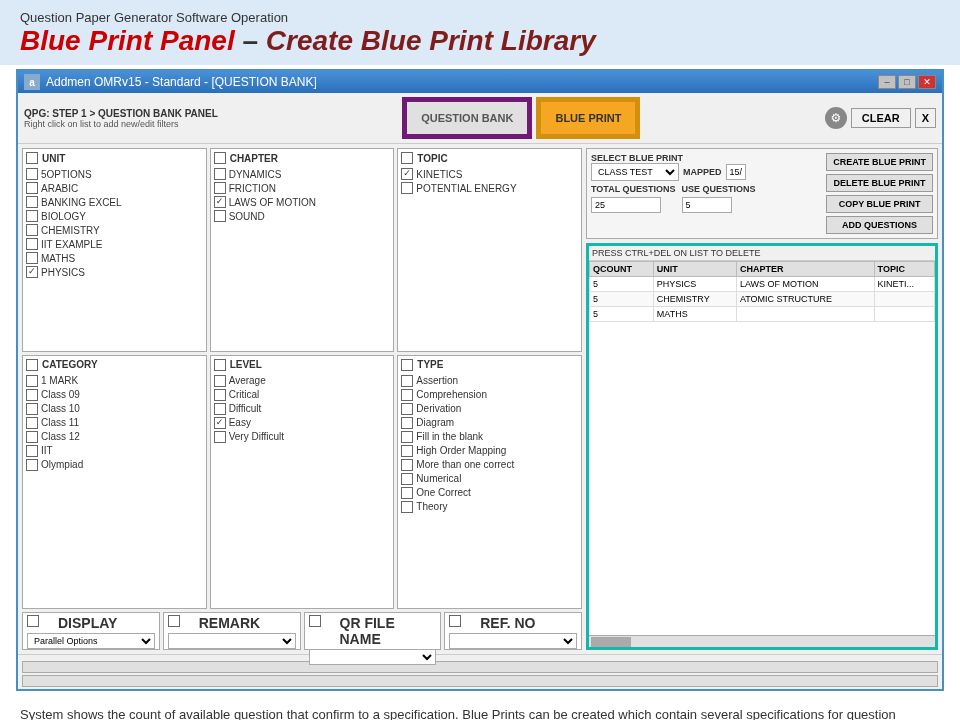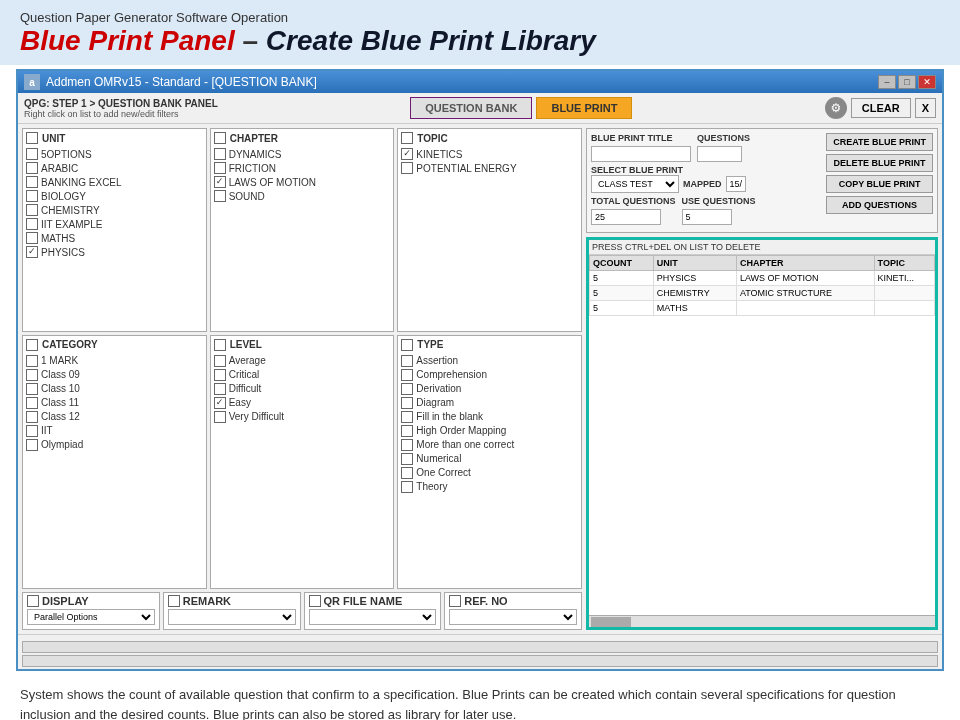--- a/index.html
+++ b/index.html
@@ -96,24 +96,24 @@
       display: flex;
       align-items: center;
       justify-content: space-between;
       border-bottom: 1px solid #ccc;
     }
     .toolbar-left { display: flex; flex-direction: column; }
     .breadcrumb-text { font-size: 10px; font-weight: bold; color: #333; }
     .breadcrumb-sub { font-size: 9px; color: #555; }
     .toolbar-tabs { display: flex; gap: 4px; }
     .tab-btn {
-      padding: 4px 14px;
+      padding: 10px 14px;
       font-size: 11px;
       font-weight: bold;
-      border: 1px solid #701a75;
+      border: 5px solid #701a75;
       cursor: pointer;
       background: #e0e0e0;
       color: #555;
     }
     .tab-btn.active {
       background: #f5a623;
       color: #333;
       border-color: #d4900d;
     }
     .toolbar-right { display: flex; align-items: center; gap: 4px; }
@@ -220,26 +220,26 @@
       gap: 3px;
       height: 38px;
     }
     .select-box {
       border: 1px solid #aaa;
       background: white;
       padding: 2px 4px;
       flex: 1;
     }
     .select-header {
-      font-size: 11px;
-      font-weight: bold;
-      color: #333;
-      display: flex;
-      align-items: flex-end;
-      gap: 3px;
+      font-size: 14px;
+      font-weight: bold;
+      color: #333;
+      display: flex;
+      align-items: flex-start;
+      gap: 19px;
     }
     .select-control {
       display: flex;
       align-items: center;
       margin-top: 2px;
     }
     .select-dropdown {
       font-size: 9px;
       border: 1px solid #aaa;
       background: white;
@@ -368,21 +368,21 @@
     }
     .bp-fields-col { flex: 1; }
   </style>
 </head>
 <body>
 
 <div class="header">
   <div class="header-left">
     <div class="header-subtitle">Question Paper Generator Software Operation</div>
     <div class="header-title">
-      <span style="color:#cc0000; font-style:italic;">Blue Print Panel</span><span style="color:#333; font-style:normal;"> – </span><span style="color:#0f172a; ">Create Blue Print Library</span>
+      <span style="color:#cc0000; font-style:italic;">Blue Print Panel</span><span style="color:#333; font-style:normal;"> – </span><span style="color:#7f1d1d; ">Create Blue Print Library</span>
     </div>
   </div>
 </div>
 
 <div class="window">
 
   <div class="window-titlebar">
     <div class="titlebar-left">
       <div class="win-icon">a</div>
       <span>Addmen OMRv15 - Standard - [QUESTION BANK]</span>
@@ -655,30 +655,20 @@
       </div>
 
     </div>
 
     <div class="right-panel">
 
       <div class="bp-section">
         <div style="display:flex; gap:6px;">
           <div class="bp-fields-col">
 
-            <div class="bp-row">
-              <div>
-                <div class="bp-label">BLUE PRINT TITLE</div>
-                <input class="bp-input bp-input-wide" type="text" value="" style="">
-              </div>
-              <div>
-                <div class="bp-label">QUESTIONS</div>
-                <input class="bp-input bp-input-small" type="text" value="" style="">
-              </div>
-            </div>
 
             <div class="bp-row">
               <div>
                 <div class="bp-label">SELECT BLUE PRINT</div>
                 <div style="display:flex; align-items:center; gap:4px;">
                   <select class="bp-select">
                     <option>CLASS TEST</option>
                   </select>
                   <span class="bp-label">MAPPED</span>
                   <input class="bp-input" style="width: 20px;" type="text" value="15/15">

